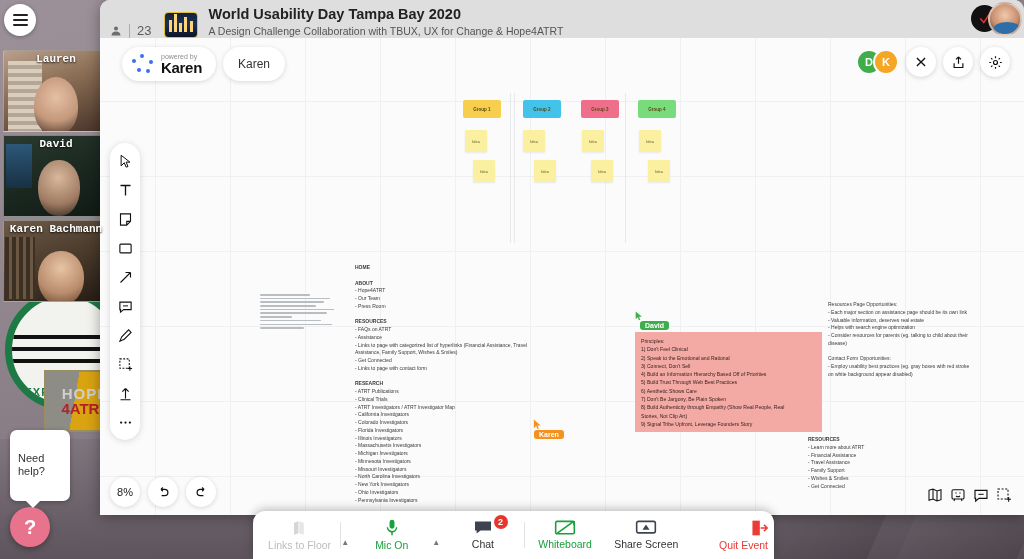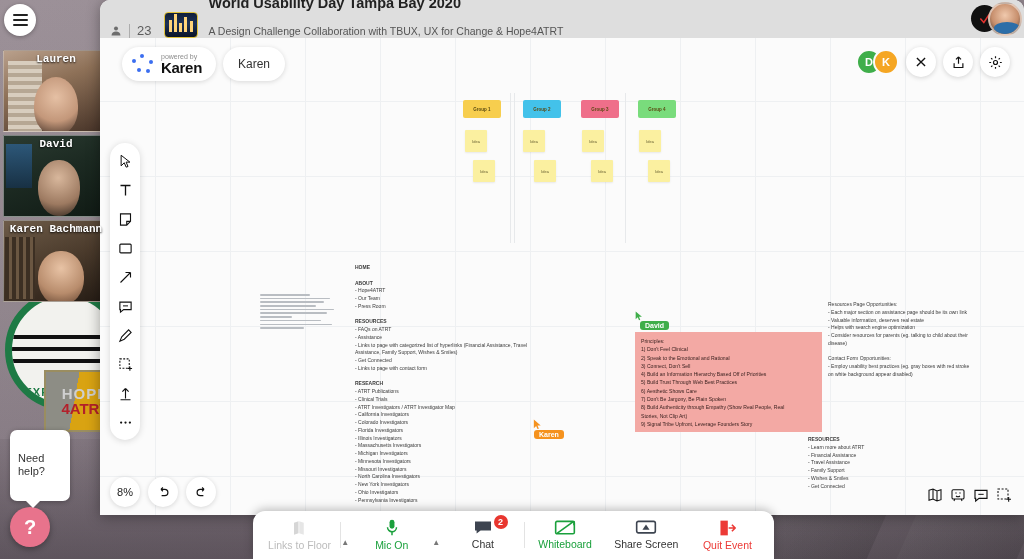--- a/index.html
+++ b/index.html
@@ -116,21 +116,21 @@
   .ppl{ display:flex; align-items:center; gap:7px; padding:0 10px; color:#5d5d5d; font-size:13px;}
   .ppl .divider{ width:1px; height:14px; background:#adadad; }
   .thumb{
     width:34px; height:26px; border-radius:4px; border:1.5px solid #e0c23a;
     background:linear-gradient(180deg,#12203a 0%, #1d3257 45%, #0b1426 100%);
     position:relative; overflow:hidden; margin-left:3px; flex:none;
   }
   .thumb i{ position:absolute; bottom:5px; width:3px; background:#ffd479; }
   .titlebox{ margin-left:10px; line-height:1.2; }
   .titlebox .t{ font-size:14.5px; font-weight:bold; color:#222; }
-  .titlebox .s{ font-size:10.5px; color:#555; margin-top:13px; }
+  .titlebox .s{ font-size:10.5px; color:#555; margin-top:2px; }
   .check-badge{
     position:absolute; right:26px; top:5px; width:27px; height:27px; border-radius:50%;
     background:#111; display:flex; align-items:center; justify-content:center;
     color:#e0322e; font-size:15px; font-weight:bold;
   }
   .canvas{
     position:absolute; left:0; top:38px; right:0; bottom:0;
     background:#fbfbfb;
     background-image:
       linear-gradient(to right, #eef0f2 1px, transparent 1px),
@@ -207,21 +207,21 @@
     display:flex; align-items:center; padding:0 6px;
   }
   .ebtn{
     flex:1; display:flex; flex-direction:column; align-items:center; justify-content:center;
     gap:3px; font-size:10.5px; height:100%; position:relative;
   }
   .ebtn .lbl{ line-height:1; }
   .ebtn.dim{ color:#bcbcbc; }
   .ebtn.green{ color:#1aa03c; }
   .ebtn.dark{ color:#333; }
-  .ebtn.red{ color:#ec3a36; }
+  .ebtn.red{ color:#ec3a36;align-items:flex-end; }
   .vsep{ width:1px; height:26px; background:#e3e3e3; }
   .caret{ width:10px; align-self:flex-end; margin-bottom:12px; color:#777; font-size:8px; }
   .badge{
     position:absolute; top:4px; right:16px; min-width:14px; height:14px; border-radius:50%;
     background:#e8362f; color:#fff; font-size:9px; display:flex; align-items:center;
     justify-content:center; font-weight:bold;
   }
   .me-av{
     position:absolute; right:2px; top:2px; width:34px; height:34px; border-radius:50%;
     background:radial-gradient(circle at 50% 38%, #f0c9ad 0%, #c78f6d 55%, #3b2c24 100%);

